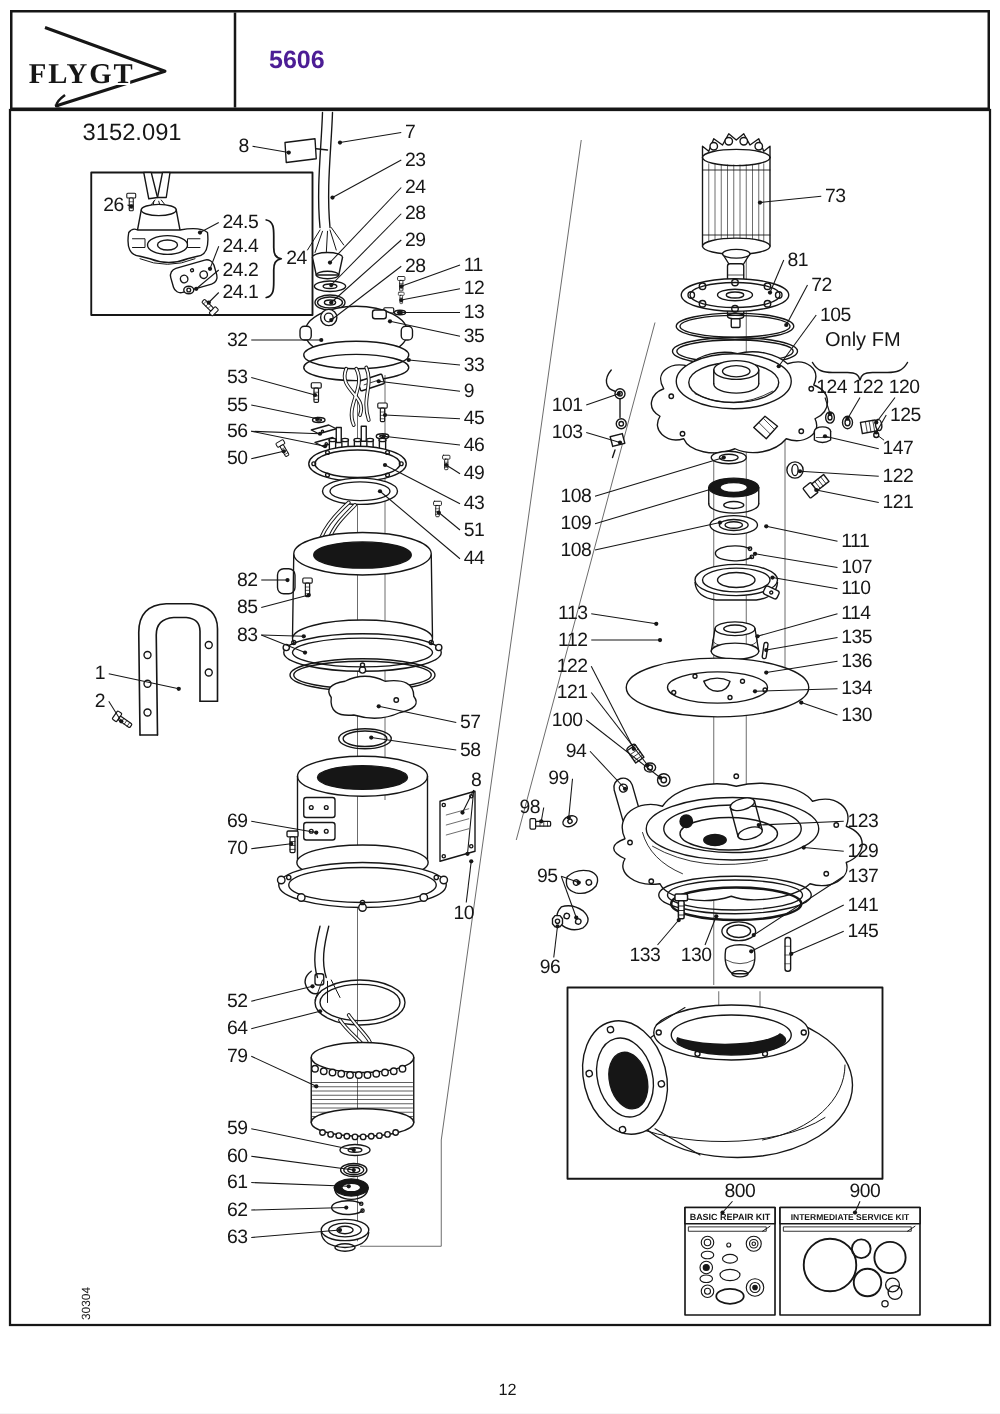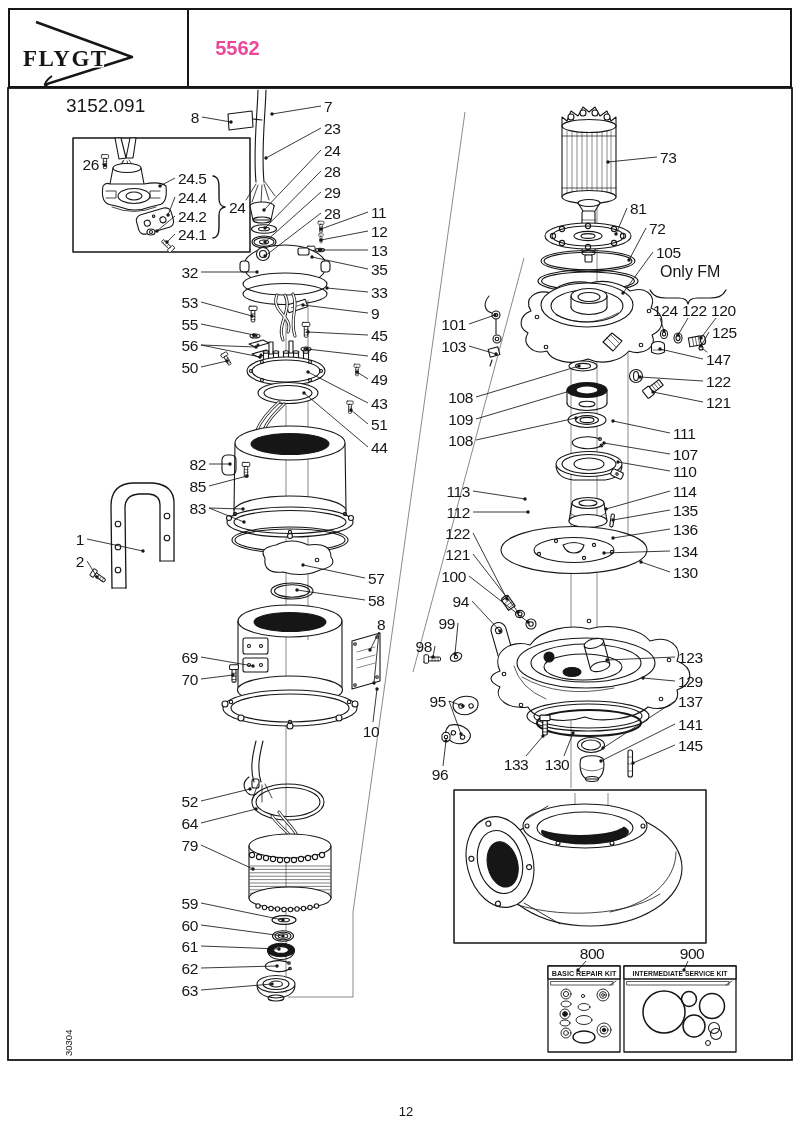--- a/index.html
+++ b/index.html
@@ -1,17 +1,17 @@
 <!DOCTYPE html>
 <html><head>
 <meta charset="utf-8">
 <style>
   html,body{margin:0;padding:0;background:#e8e8e8;}
   .page{position:relative;width:800px;height:1131px;background:#fff;margin:0 auto;
-        font-family:"Liberation Sans",sans-serif;color:#ec4899;overflow:hidden;}
+        font-family:"Liberation Sans",sans-serif;color:#4c1d95;overflow:hidden;}
   .header{position:absolute;left:8px;top:8px;width:780px;height:76px;border:2px solid #161616;display:flex;}
   .logo-cell{width:177px;border-right:2px solid #161616;position:relative;}
   .title-cell{flex:1;border-right:2px solid #161616;display:flex;align-items:center;justify-content:center;
               font-weight:bold;font-size:20px;letter-spacing:.5px;}
   .model-cell{width:97px;display:flex;align-items:center;justify-content:center;font-weight:bold;font-size:20px;}
   .logo-svg{position:absolute;inset:0;width:100%;height:100%;}
   .logo-text{font-family:"Liberation Serif",serif;font-weight:bold;font-size:23px;letter-spacing:1.5px;
              paint-order:stroke;stroke:#fff;stroke-width:3px;fill:#161616;}
   #dwg{position:absolute;left:0;top:0;width:800px;height:1131px;}
   #dwg text{font-family:"Liberation Sans",sans-serif;fill:#161616;}
@@ -31,21 +31,21 @@
   <div class="header">
     <div class="logo-cell">
       <svg class="logo-svg" viewBox="0 0 177 76">
         <g fill="none" stroke="#161616" stroke-width="2.4" stroke-linejoin="round">
           <path d="M26,12 L122,47 L34,75"></path>
           <path d="M42,66 Q26,78 48,78" stroke-width="2"></path>
         </g>
         <text class="logo-text" x="13" y="56">FLYGT</text>
       </svg>
     </div>
-    <div class="model-cell">5562</div>
+    <div class="model-cell">5606</div>
   </div>
 
   <svg id="dwg" viewBox="0 0 800 1131">
 
     <rect x="8" y="88" width="784" height="972" fill="none" stroke="#161616" stroke-width="1.8"></rect>
 
     <g stroke="#4a4a4a" stroke-width="0.65" fill="none">
       <line x1="465" y1="112" x2="353" y2="912"></line>
       <line x1="353" y1="912" x2="353" y2="997"></line>
       <line x1="288" y1="997" x2="353" y2="997"></line>

